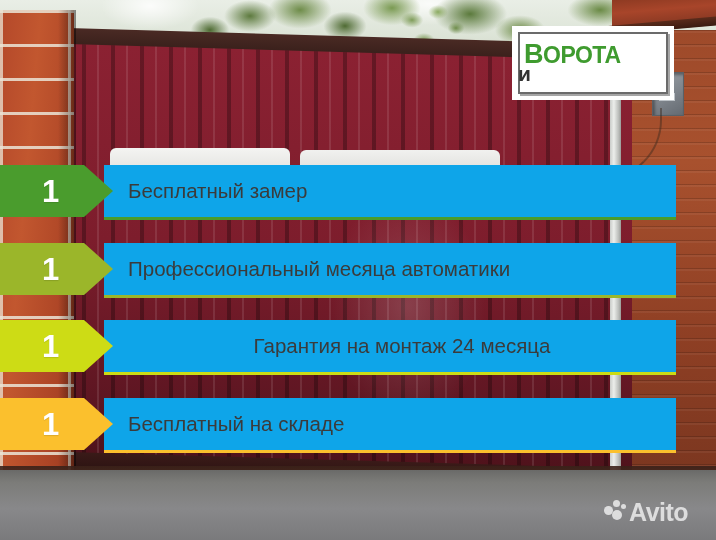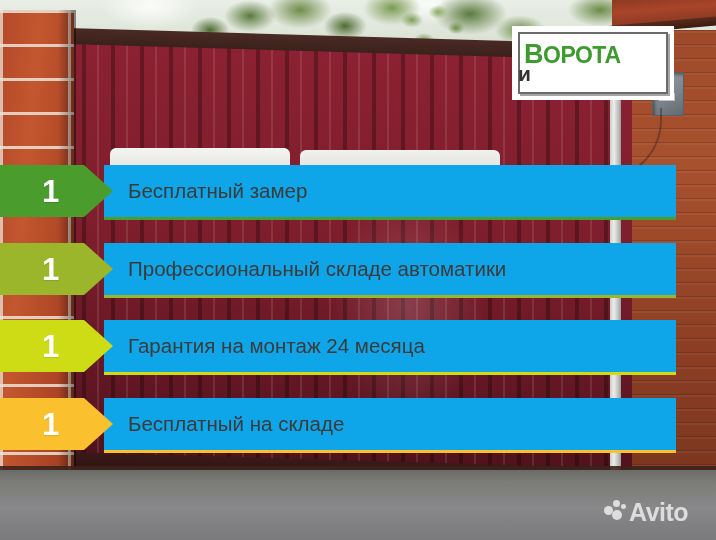--- a/index.html
+++ b/index.html
@@ -195,29 +195,29 @@
     <div class="bar" id="bar0" style="width: 572px; border-bottom: 3px solid rgb(74, 156, 45);">
       <span class="bar-text">Бесплатный замер</span>
     </div>
     <div class="arrow" id="arw0" style="background: rgb(74, 156, 45);">
       <span class="num">1</span>
     </div>
   </div>
 
   <div class="row" id="row1" style="top:243px;">
     <div class="bar" id="bar1" style="width: 572px; border-bottom: 3px solid rgb(155, 182, 42);">
-      <span class="bar-text">Профессиональный складе автоматики</span>
+      <span class="bar-text">Профессиональный месяца автоматики</span>
     </div>
     <div class="arrow" id="arw1" style="background: rgb(155, 182, 42);">
       <span class="num">1</span>
     </div>
   </div>
 
   <div class="row" id="row2" style="top:320px;">
-    <div class="bar" id="bar2" style="width: 572px; border-bottom: 3px solid rgb(205, 220, 21);">
+    <div class="bar" id="bar2" style="width: 572px; border-bottom: 3px solid rgb(205, 220, 21); justify-content: center;">
       <span class="bar-text">Гарантия на монтаж 24 месяца</span>
     </div>
     <div class="arrow" id="arw2" style="background: rgb(205, 220, 21);">
       <span class="num">1</span>
     </div>
   </div>
 
   <div class="row" id="row3" style="top:398px;">
     <div class="bar" id="bar3" style="width: 572px; border-bottom: 3px solid rgb(251, 192, 45);">
       <span class="bar-text">Бесплатный на складе</span>

